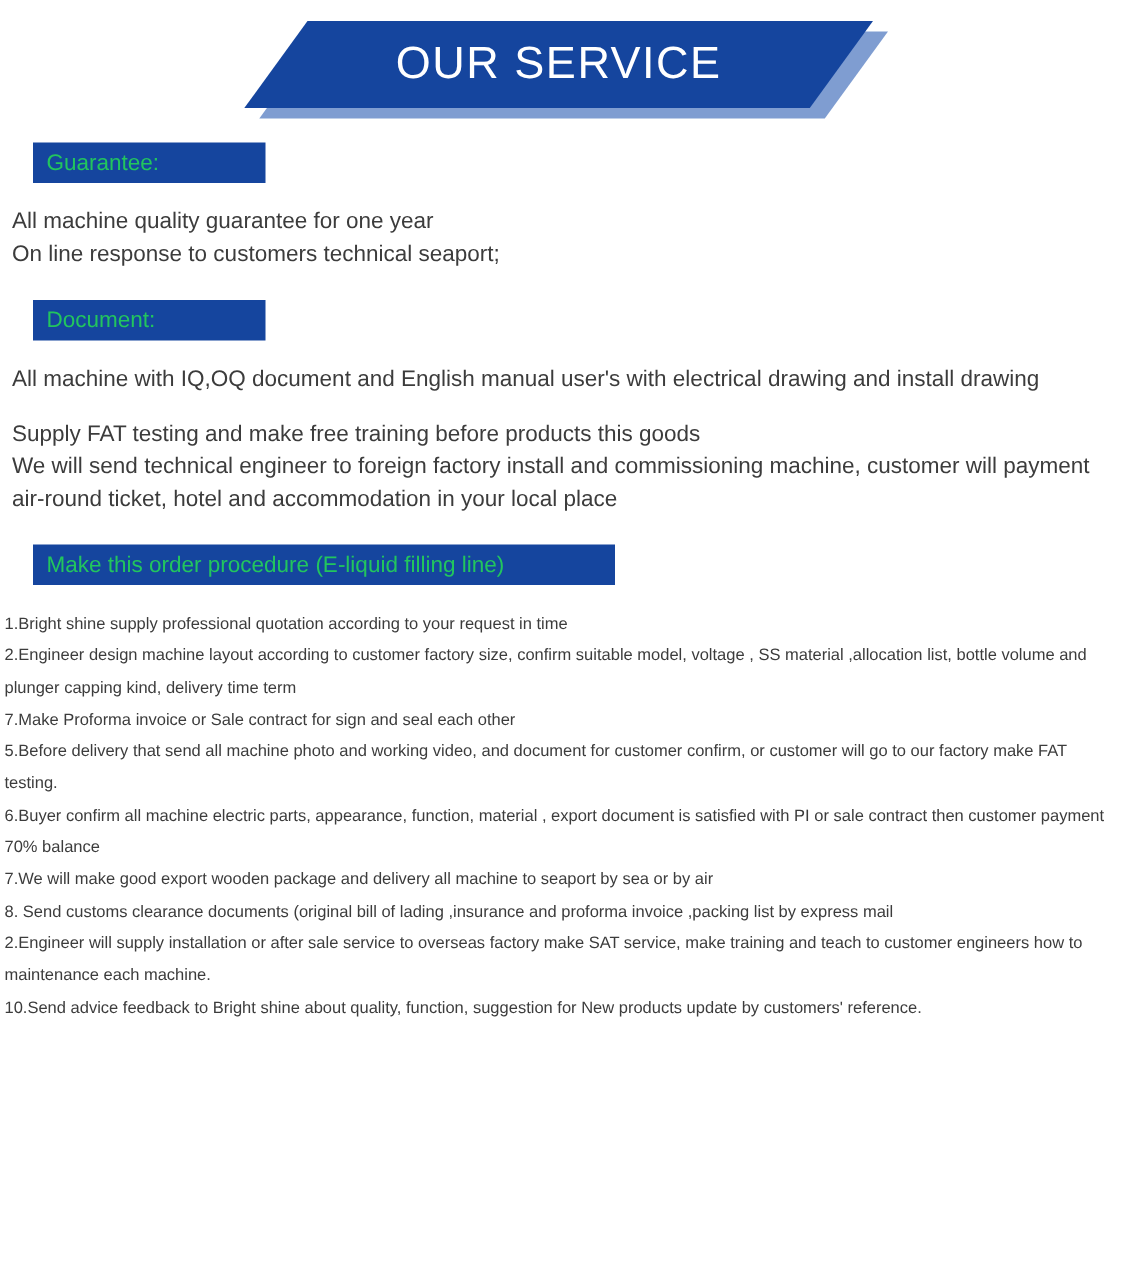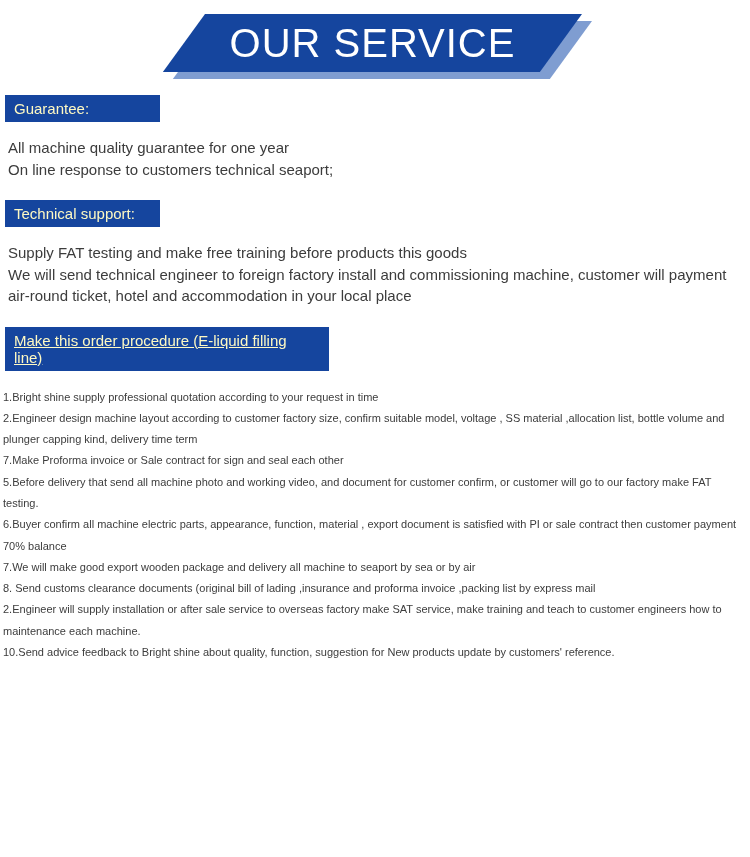--- a/index.html
+++ b/index.html
@@ -18,30 +18,30 @@
     position:absolute;left:215px;top:7px;width:377px;height:58px;
     background:var(--shadow);transform:skewX(-36deg);transform-origin:0 0;
   }
   .banner{
     position:absolute;left:205px;top:0;width:377px;height:58px;
     background:var(--blue);transform:skewX(-36deg);transform-origin:0 0;
   }
   .banner-text{
     position:absolute;left:184px;top:0;width:377px;height:58px;
     display:flex;align-items:center;justify-content:center;
-    color:#ffffff;font-size:40px;letter-spacing:1px;white-space:nowrap;
+    color:#ffffff;font-size:30px;letter-spacing:1px;white-space:nowrap;
   }
   
   .tag{
-    display:block;box-sizing:border-box;margin:20px 0 0 5px;
-    background:var(--blue);color:#fef9c3;font-size:15px;line-height:17px;
+    display:block;box-sizing:border-box;margin:20px 0 0 22px;
+    background:var(--blue);color:#22c55e;font-size:15px;line-height:17px;
     padding:5px 10px 5px 9px;
   }
   .tag-small{width:155px;}
-  .tag-wide{width:324px;text-decoration:underline;}
+  .tag-wide{width:388px;}
   .tag-first{margin-top:16px;}
   
   .para{
     margin:15px 0 0 0;padding:0 8px;color:var(--text);
     font-size:15px;line-height:21.5px;
   }
   .steps{
     margin:16px 0 0 0;padding:0 3px;color:var(--text);
     font-size:11px;line-height:21.3px;
   }
@@ -59,23 +59,28 @@
   </div>
 
   <div>
     <div class="tag tag-small tag-first">Guarantee:</div>
     <div class="para">
       <div class="line">All machine quality guarantee for one year</div>
       <div class="line">On line response to customers technical seaport;</div>
     </div>
   </div>
 
+  <div>
+    <div class="tag tag-small">Document:</div>
+    <div class="para">
+      <div class="line">All machine with IQ,OQ document and English manual user's with electrical drawing and install drawing</div>
+    </div>
+  </div>
 
   <div>
-    <div class="tag tag-small">Technical support:</div>
     <div class="para">
       <div class="line">Supply FAT testing and make free training before products this goods</div>
       <div class="line">We will send technical engineer to foreign factory install and commissioning machine, customer will payment air-round ticket, hotel and accommodation in your local place</div>
     </div>
   </div>
 
   <div>
     <div class="tag tag-wide">Make this order procedure (E-liquid filling line)</div>
     <div class="steps">
       <div class="step">1.Bright shine supply professional quotation according to your request in time</div>

